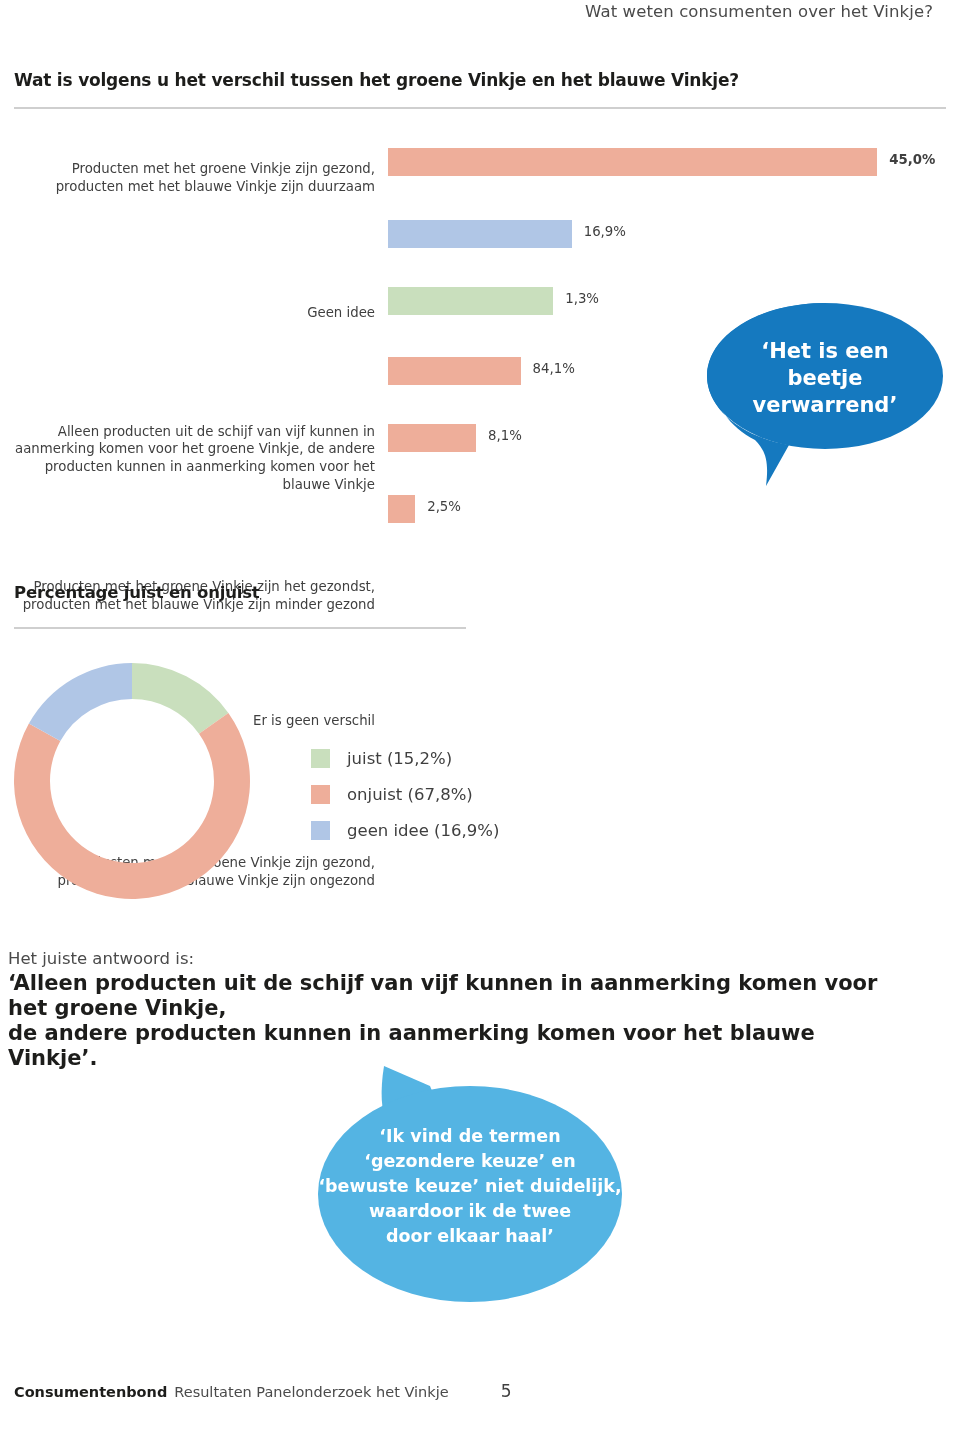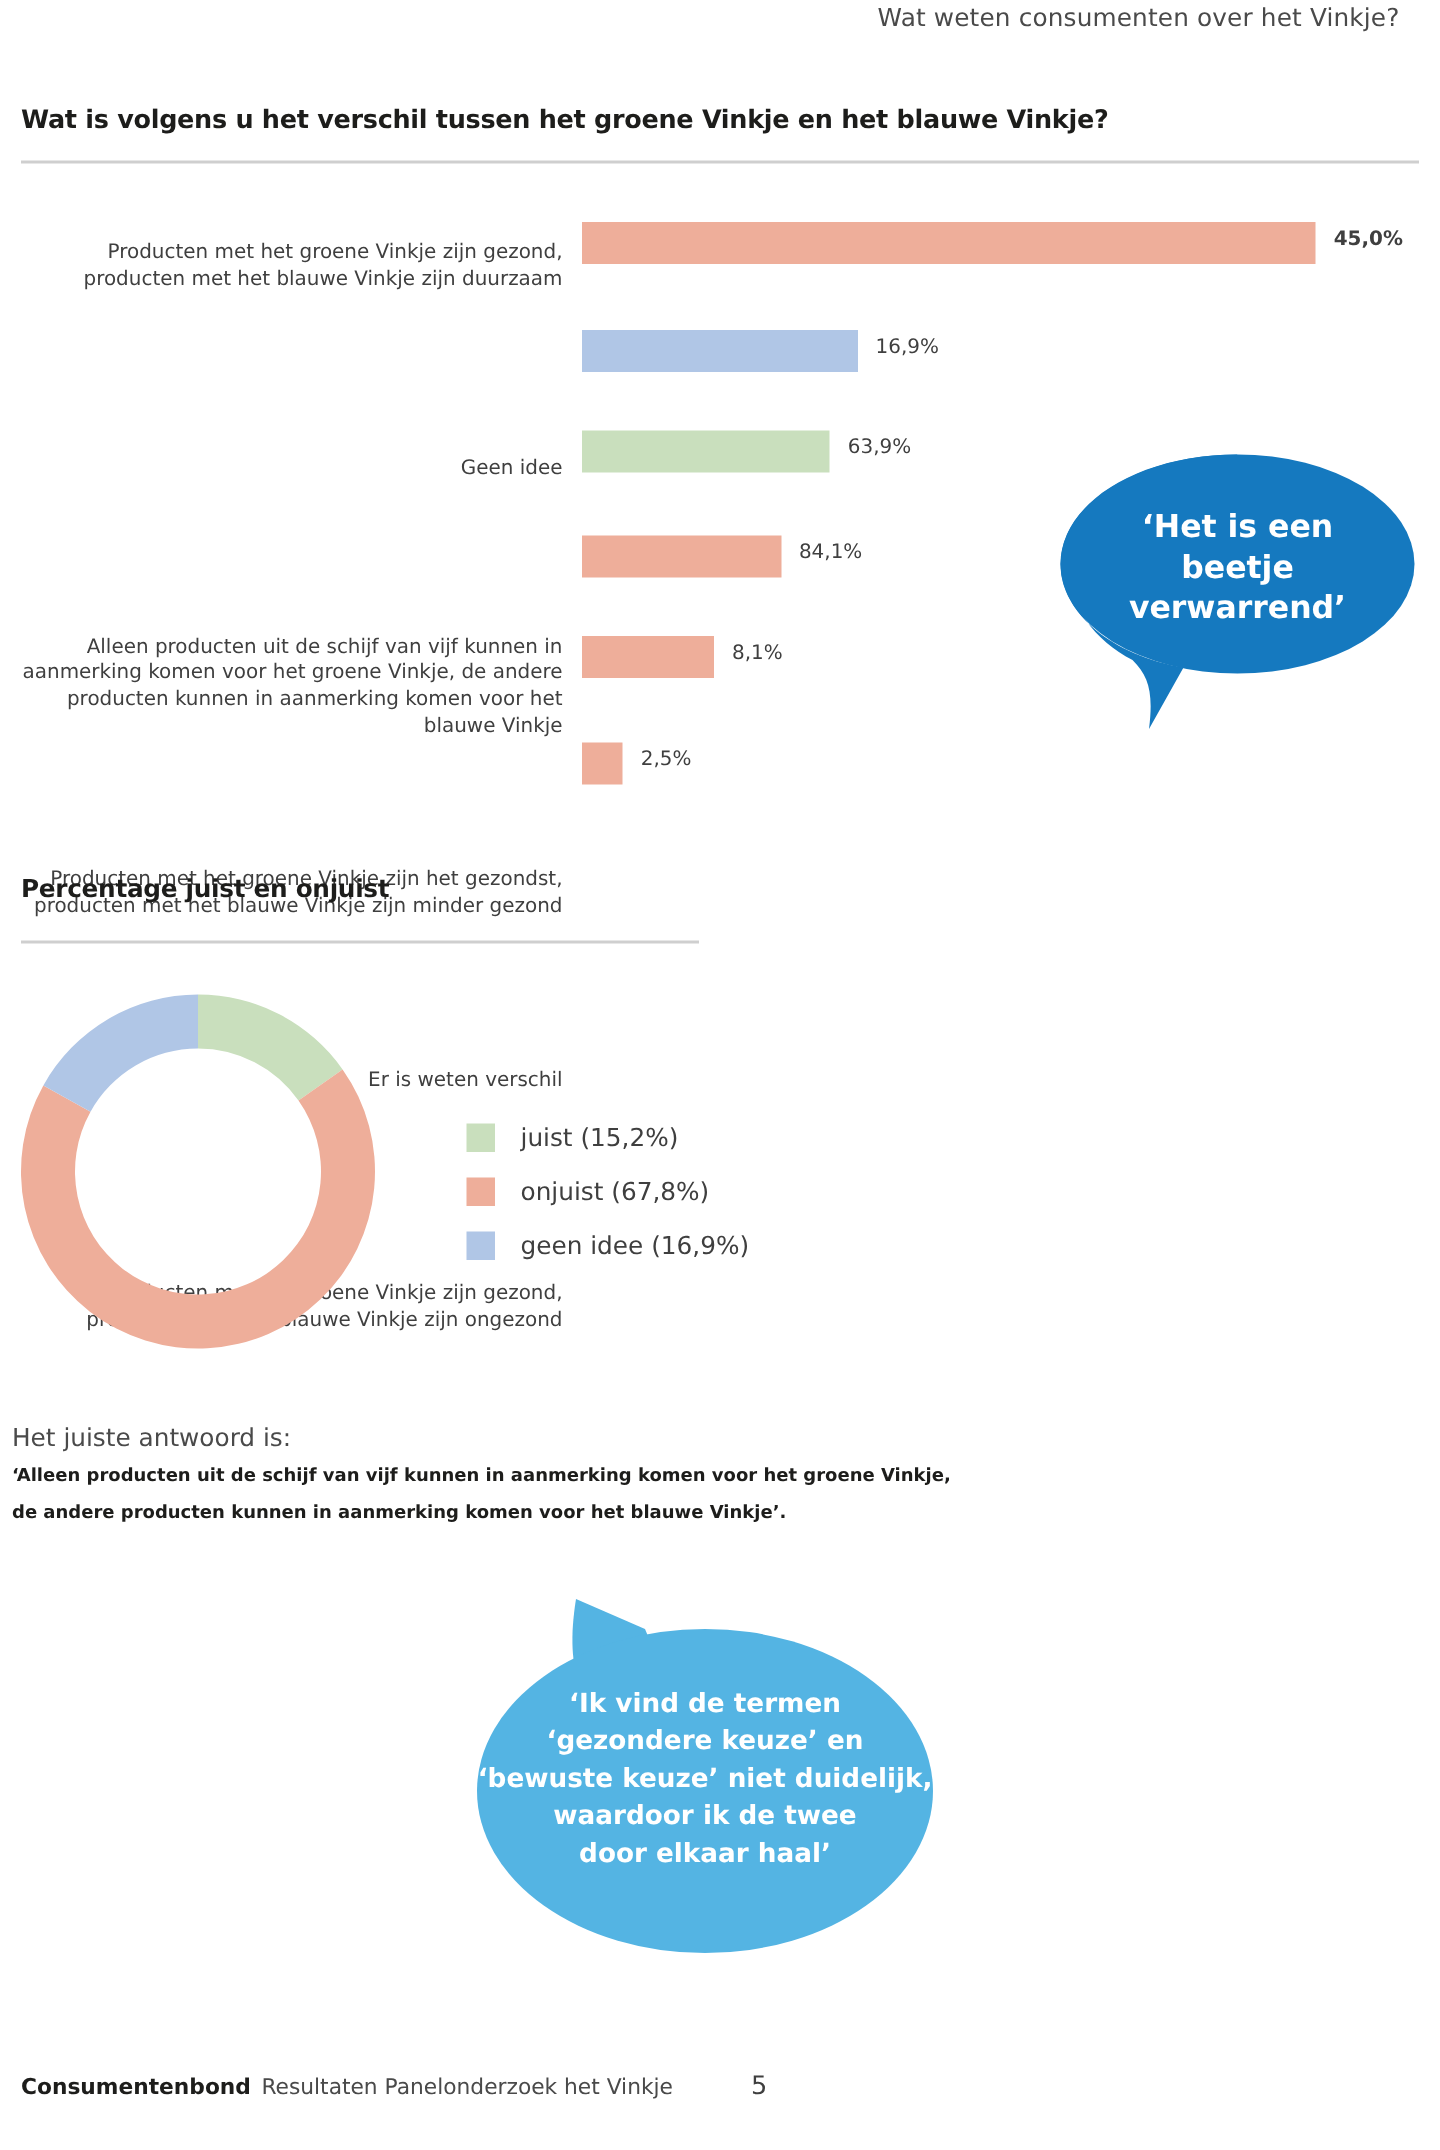--- a/index.html
+++ b/index.html
@@ -56,21 +56,21 @@
 
   #legend{left:311px;top:740px;}
   .legend-item{display:flex;align-items:center;height:36px;}
   .legend-swatch{width:19px;height:19px;margin-right:17px;flex:0 0 auto;}
   .legend-label{font-size:16.5px;color:#3f3f3f;font-family:"DejaVu Sans",sans-serif;}
 
   
   #answer{left:8px;top:947px;width:900px;}
   #answer-intro{font-size:16.5px;color:#4a4a4a;line-height:24px;
     font-family:"DejaVu Sans",sans-serif;}
-  .answer-line{font-size:12px;font-weight:bold;color:#1d1d1b;line-height:25px;
+  .answer-line{font-size:21px;font-weight:bold;color:#1d1d1b;line-height:25px;
     font-family:"DejaVu Sans",sans-serif;}
 
   
   #footer{left:14px;top:1381px;display:flex;align-items:baseline;}
   #footer-brand{font-size:14.5px;font-weight:bold;color:#1d1d1b;
     font-family:"DejaVu Sans",sans-serif;}
   #footer-sub{font-size:14.5px;color:#4a4a4a;margin-left:7px;
     font-family:"DejaVu Sans",sans-serif;}
   #footer-page{font-size:17px;color:#3f3f3f;margin-left:52px;
     font-family:"DejaVu Sans",sans-serif;}
@@ -97,31 +97,31 @@
       <div class="bar-track" style="width: 183.703px;">
         <div class="bar-fill" style="background: rgb(176, 198, 230);"></div>
       </div>
       <div class="bar-value" style="left: 583.703px;">16,9%</div>
     </div>
     <div class="bar-row" style="top: 157px;">
       <div class="bar-label" style="top: 135.8px;">Alleen producten uit de schijf van vijf kunnen in<br>aanmerking komen voor het groene Vinkje, de andere<br>producten kunnen in aanmerking komen voor het<br>blauwe Vinkje</div>
       <div class="bar-track" style="width: 165.224px;">
         <div class="bar-fill" style="background: rgb(201, 223, 189);"></div>
       </div>
-      <div class="bar-value" style="left: 565.224px;">63,9%</div>
+      <div class="bar-value" style="left: 565.224px;">1,3%</div>
     </div>
     <div class="bar-row" style="top: 227px;">
       <div class="bar-label" style="top: 221px;">Producten met het groene Vinkje zijn het gezondst,<br>producten met het blauwe Vinkje zijn minder gezond</div>
       <div class="bar-track" style="width: 132.614px;">
         <div class="bar-fill" style="background: rgb(238, 174, 154);"></div>
       </div>
       <div class="bar-value" style="left: 532.614px;">84,1%</div>
     </div>
     <div class="bar-row" style="top: 294px;">
-      <div class="bar-label" style="top: 288px;">Er is weten verschil</div>
+      <div class="bar-label" style="top: 288px;">Er is geen verschil</div>
       <div class="bar-track" style="width: 88.047px;">
         <div class="bar-fill" style="background: rgb(238, 174, 154);"></div>
       </div>
       <div class="bar-value" style="left: 488.047px;">8,1%</div>
     </div>
     <div class="bar-row" style="top: 365px;">
       <div class="bar-label" style="top: 359px;">Producten met het groene Vinkje zijn gezond,<br>producten met het blauwe Vinkje zijn ongezond</div>
       <div class="bar-track" style="width: 27.175px;">
         <div class="bar-fill" style="background: rgb(238, 174, 154);"></div>
       </div>

